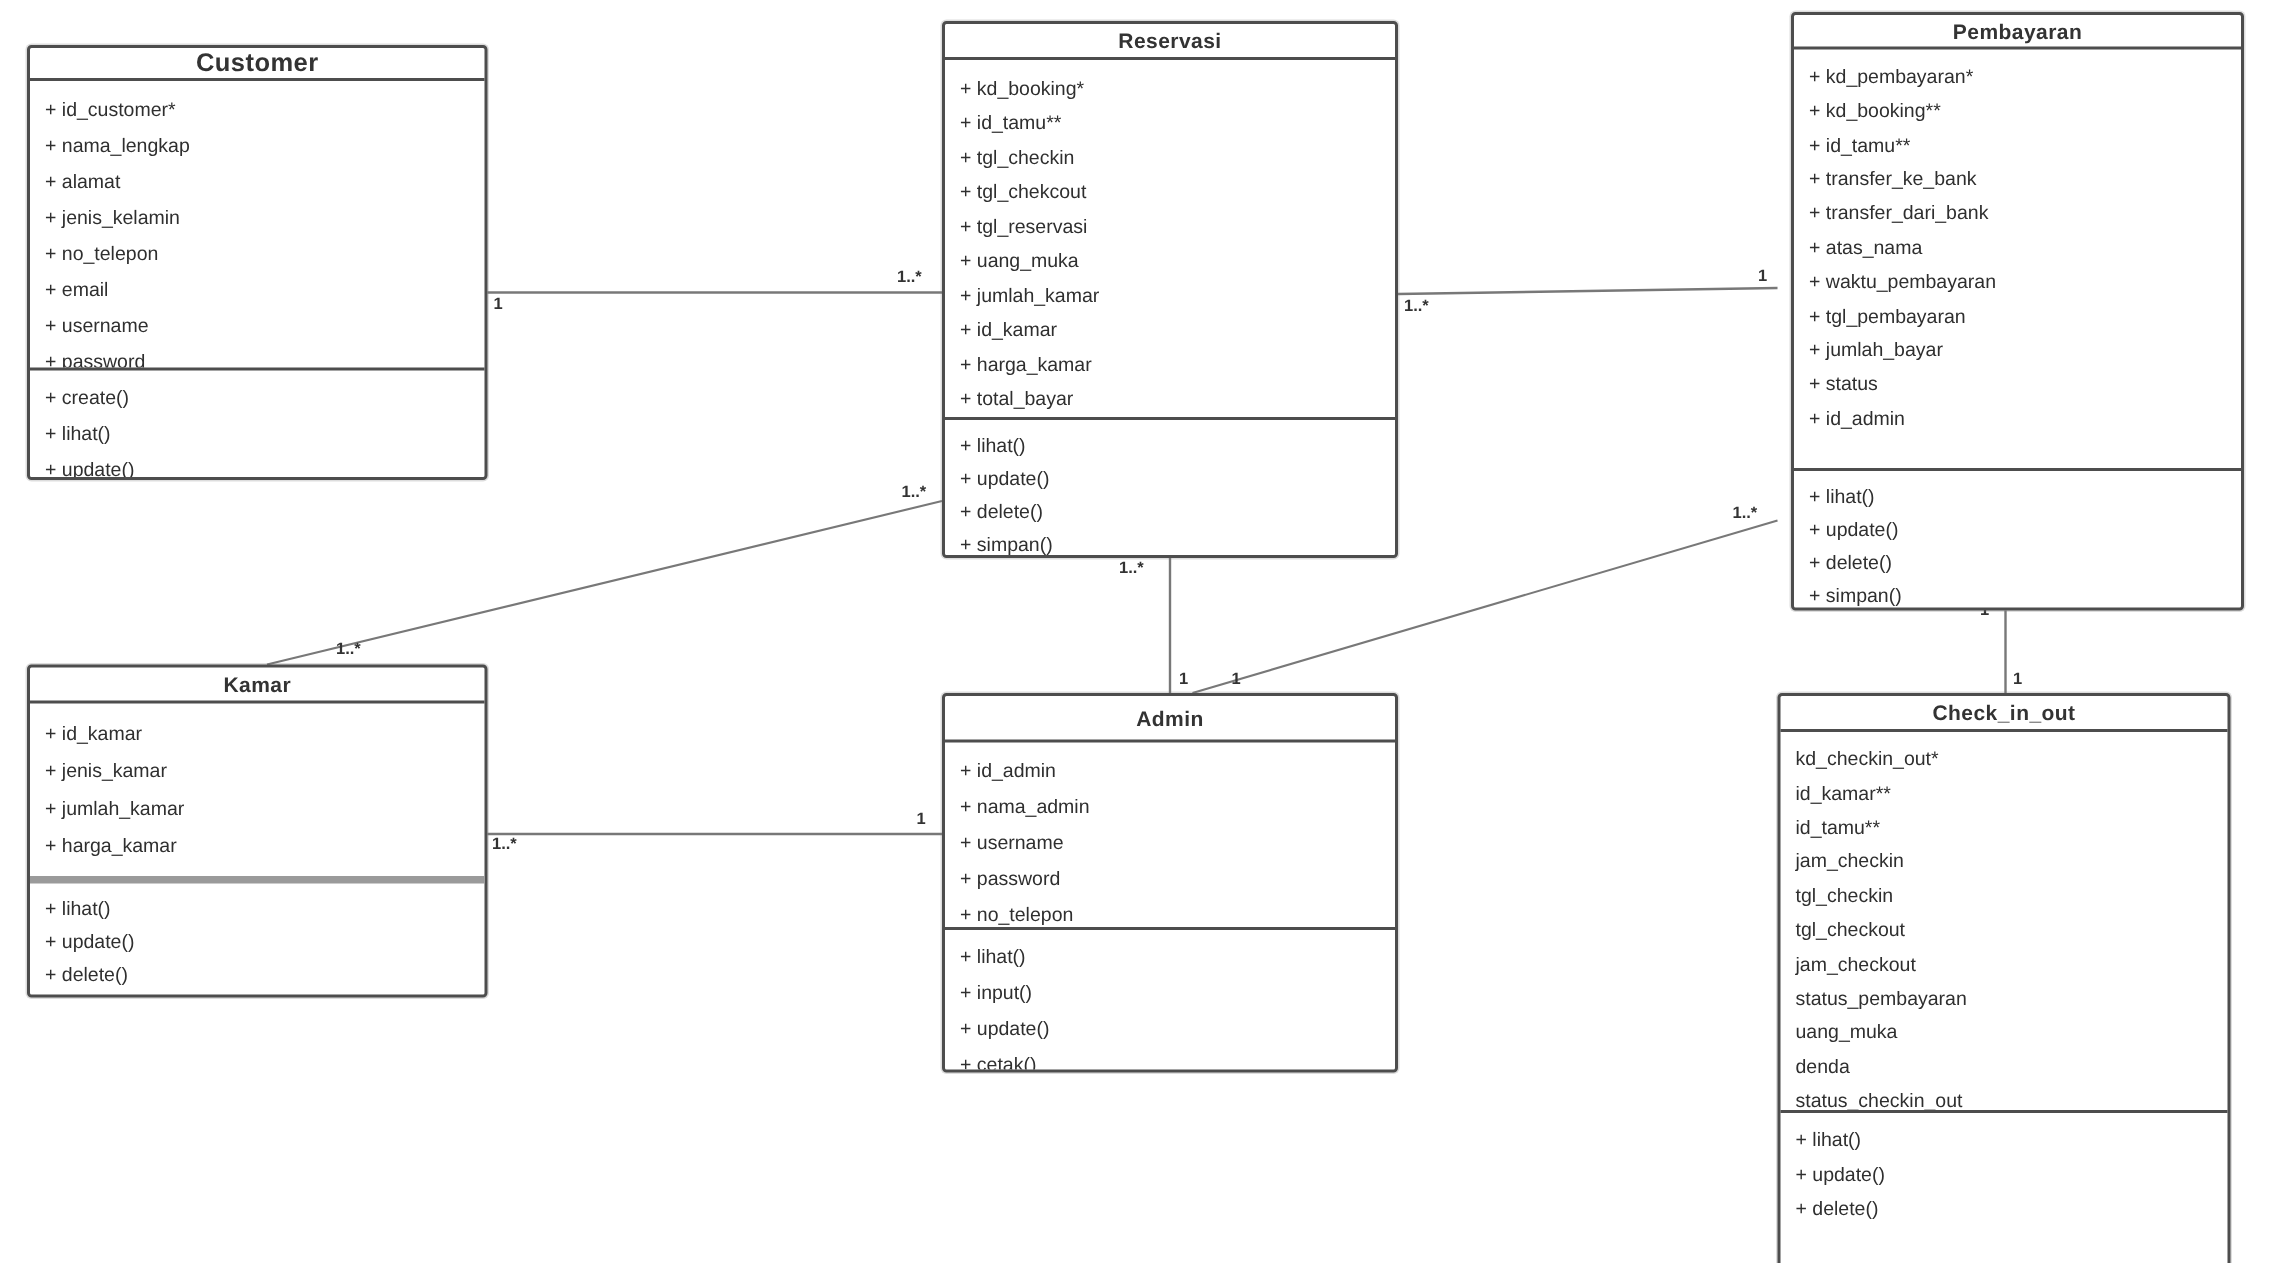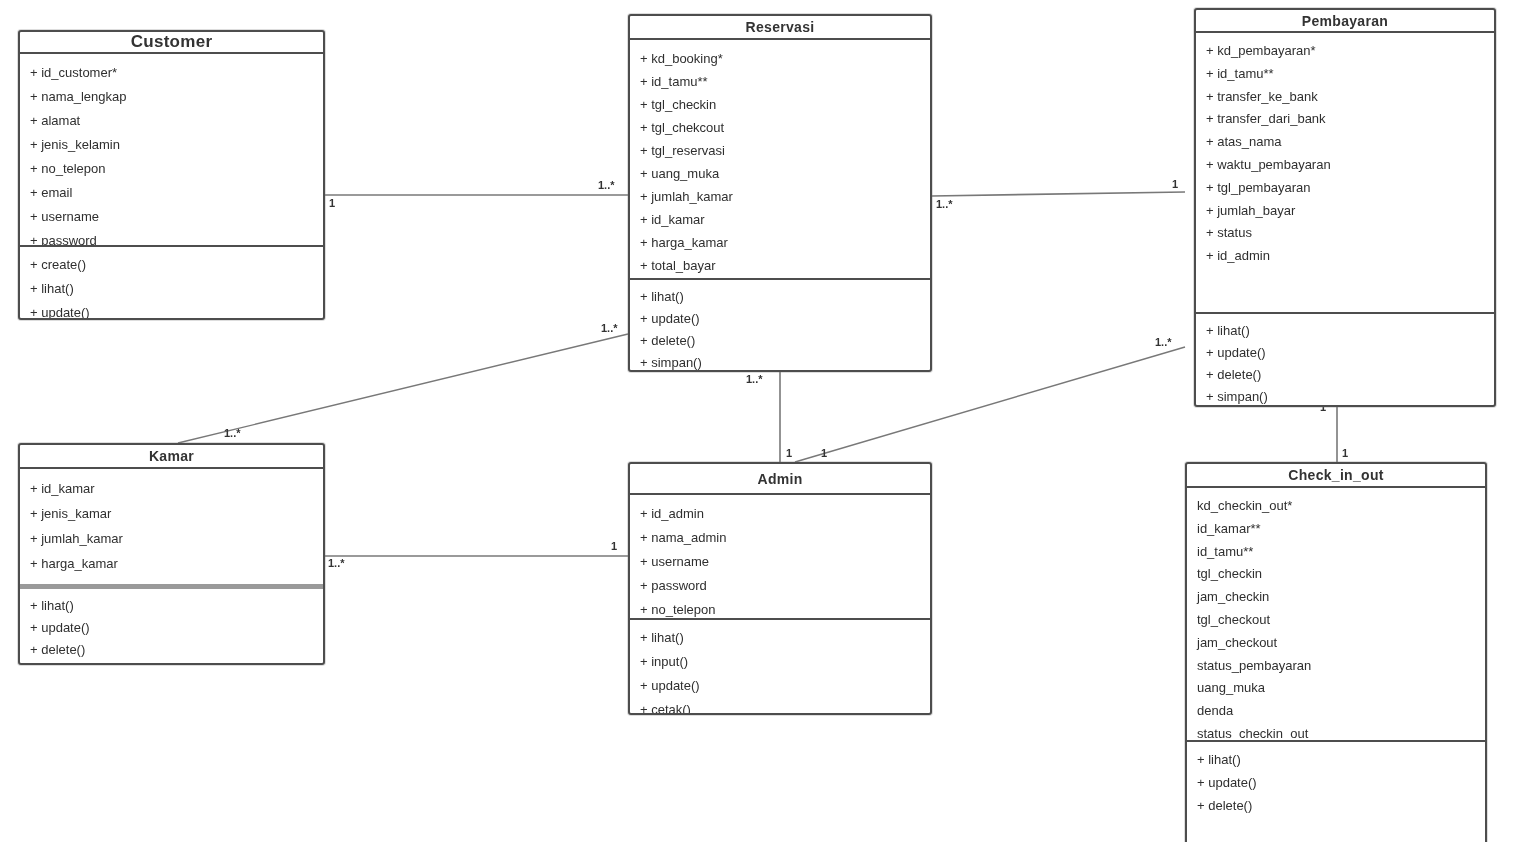--- a/index.html
+++ b/index.html
@@ -97,20 +97,21 @@
         <div class="member-row">+ update()</div>
         <div class="member-row">+ delete()</div>
         <div class="member-row">+ simpan()</div>
       </div>
   </div>
 
   <div class="uml-class" style="left:1194px;top:8px;width:302px;height:399px">
     <div class="uml-title" style="height:23px">Pembayaran</div>
     <div class="uml-attrs" style="height:281px;line-height:22.8px">
         <div class="member-row">+ kd_pembayaran*</div>
+        <div class="member-row">+ kd_booking**</div>
         <div class="member-row">+ id_tamu**</div>
         <div class="member-row">+ transfer_ke_bank</div>
         <div class="member-row">+ transfer_dari_bank</div>
         <div class="member-row">+ atas_nama</div>
         <div class="member-row">+ waktu_pembayaran</div>
         <div class="member-row">+ tgl_pembayaran</div>
         <div class="member-row">+ jumlah_bayar</div>
         <div class="member-row">+ status</div>
         <div class="member-row">+ id_admin</div>
       </div>
@@ -154,22 +155,22 @@
         <div class="member-row">+ cetak()</div>
       </div>
   </div>
 
   <div class="uml-class" style="left:1185px;top:462px;width:302px;height:454px">
     <div class="uml-title" style="height:24px">Check_in_out</div>
     <div class="uml-attrs" style="height:254px;line-height:22.8px">
         <div class="member-row">kd_checkin_out*</div>
         <div class="member-row">id_kamar**</div>
         <div class="member-row">id_tamu**</div>
+        <div class="member-row">jam_checkin</div>
         <div class="member-row">tgl_checkin</div>
-        <div class="member-row">jam_checkin</div>
         <div class="member-row">tgl_checkout</div>
         <div class="member-row">jam_checkout</div>
         <div class="member-row">status_pembayaran</div>
         <div class="member-row">uang_muka</div>
         <div class="member-row">denda</div>
         <div class="member-row">status_checkin_out</div>
       </div>
     <div class="uml-methods" style="line-height:23px">
         <div class="member-row">+ lihat()</div>
         <div class="member-row">+ update()</div>

